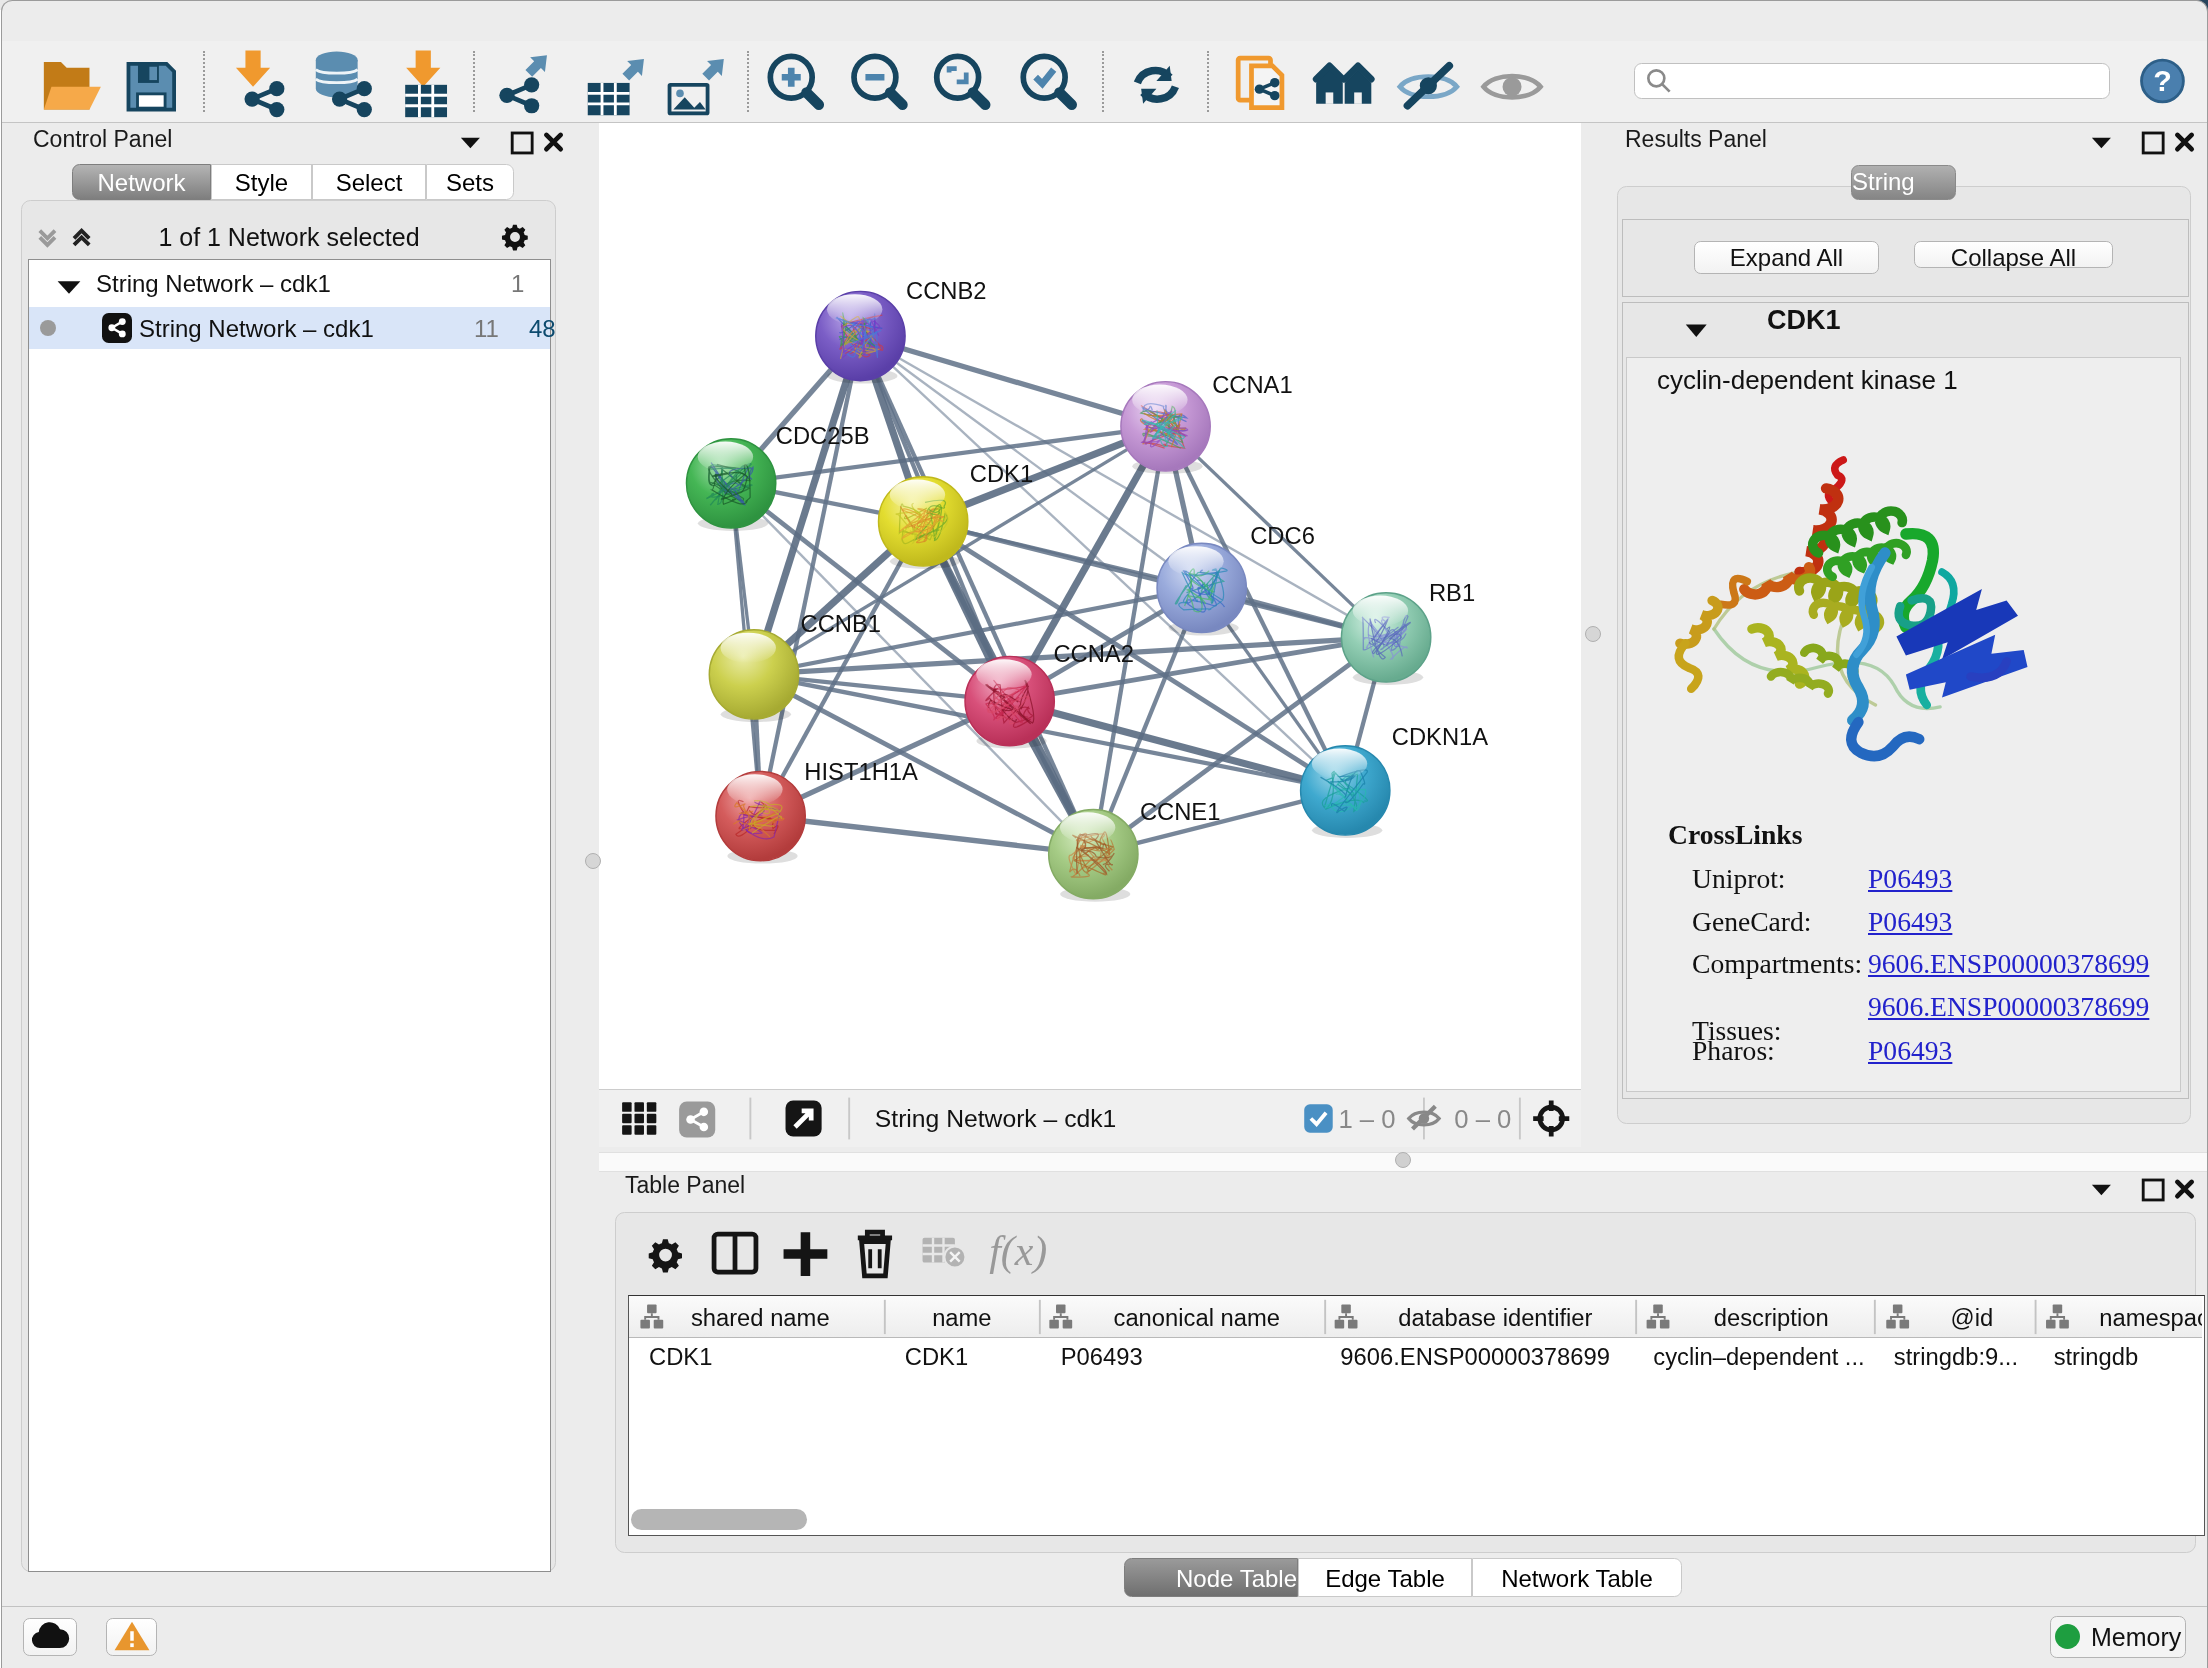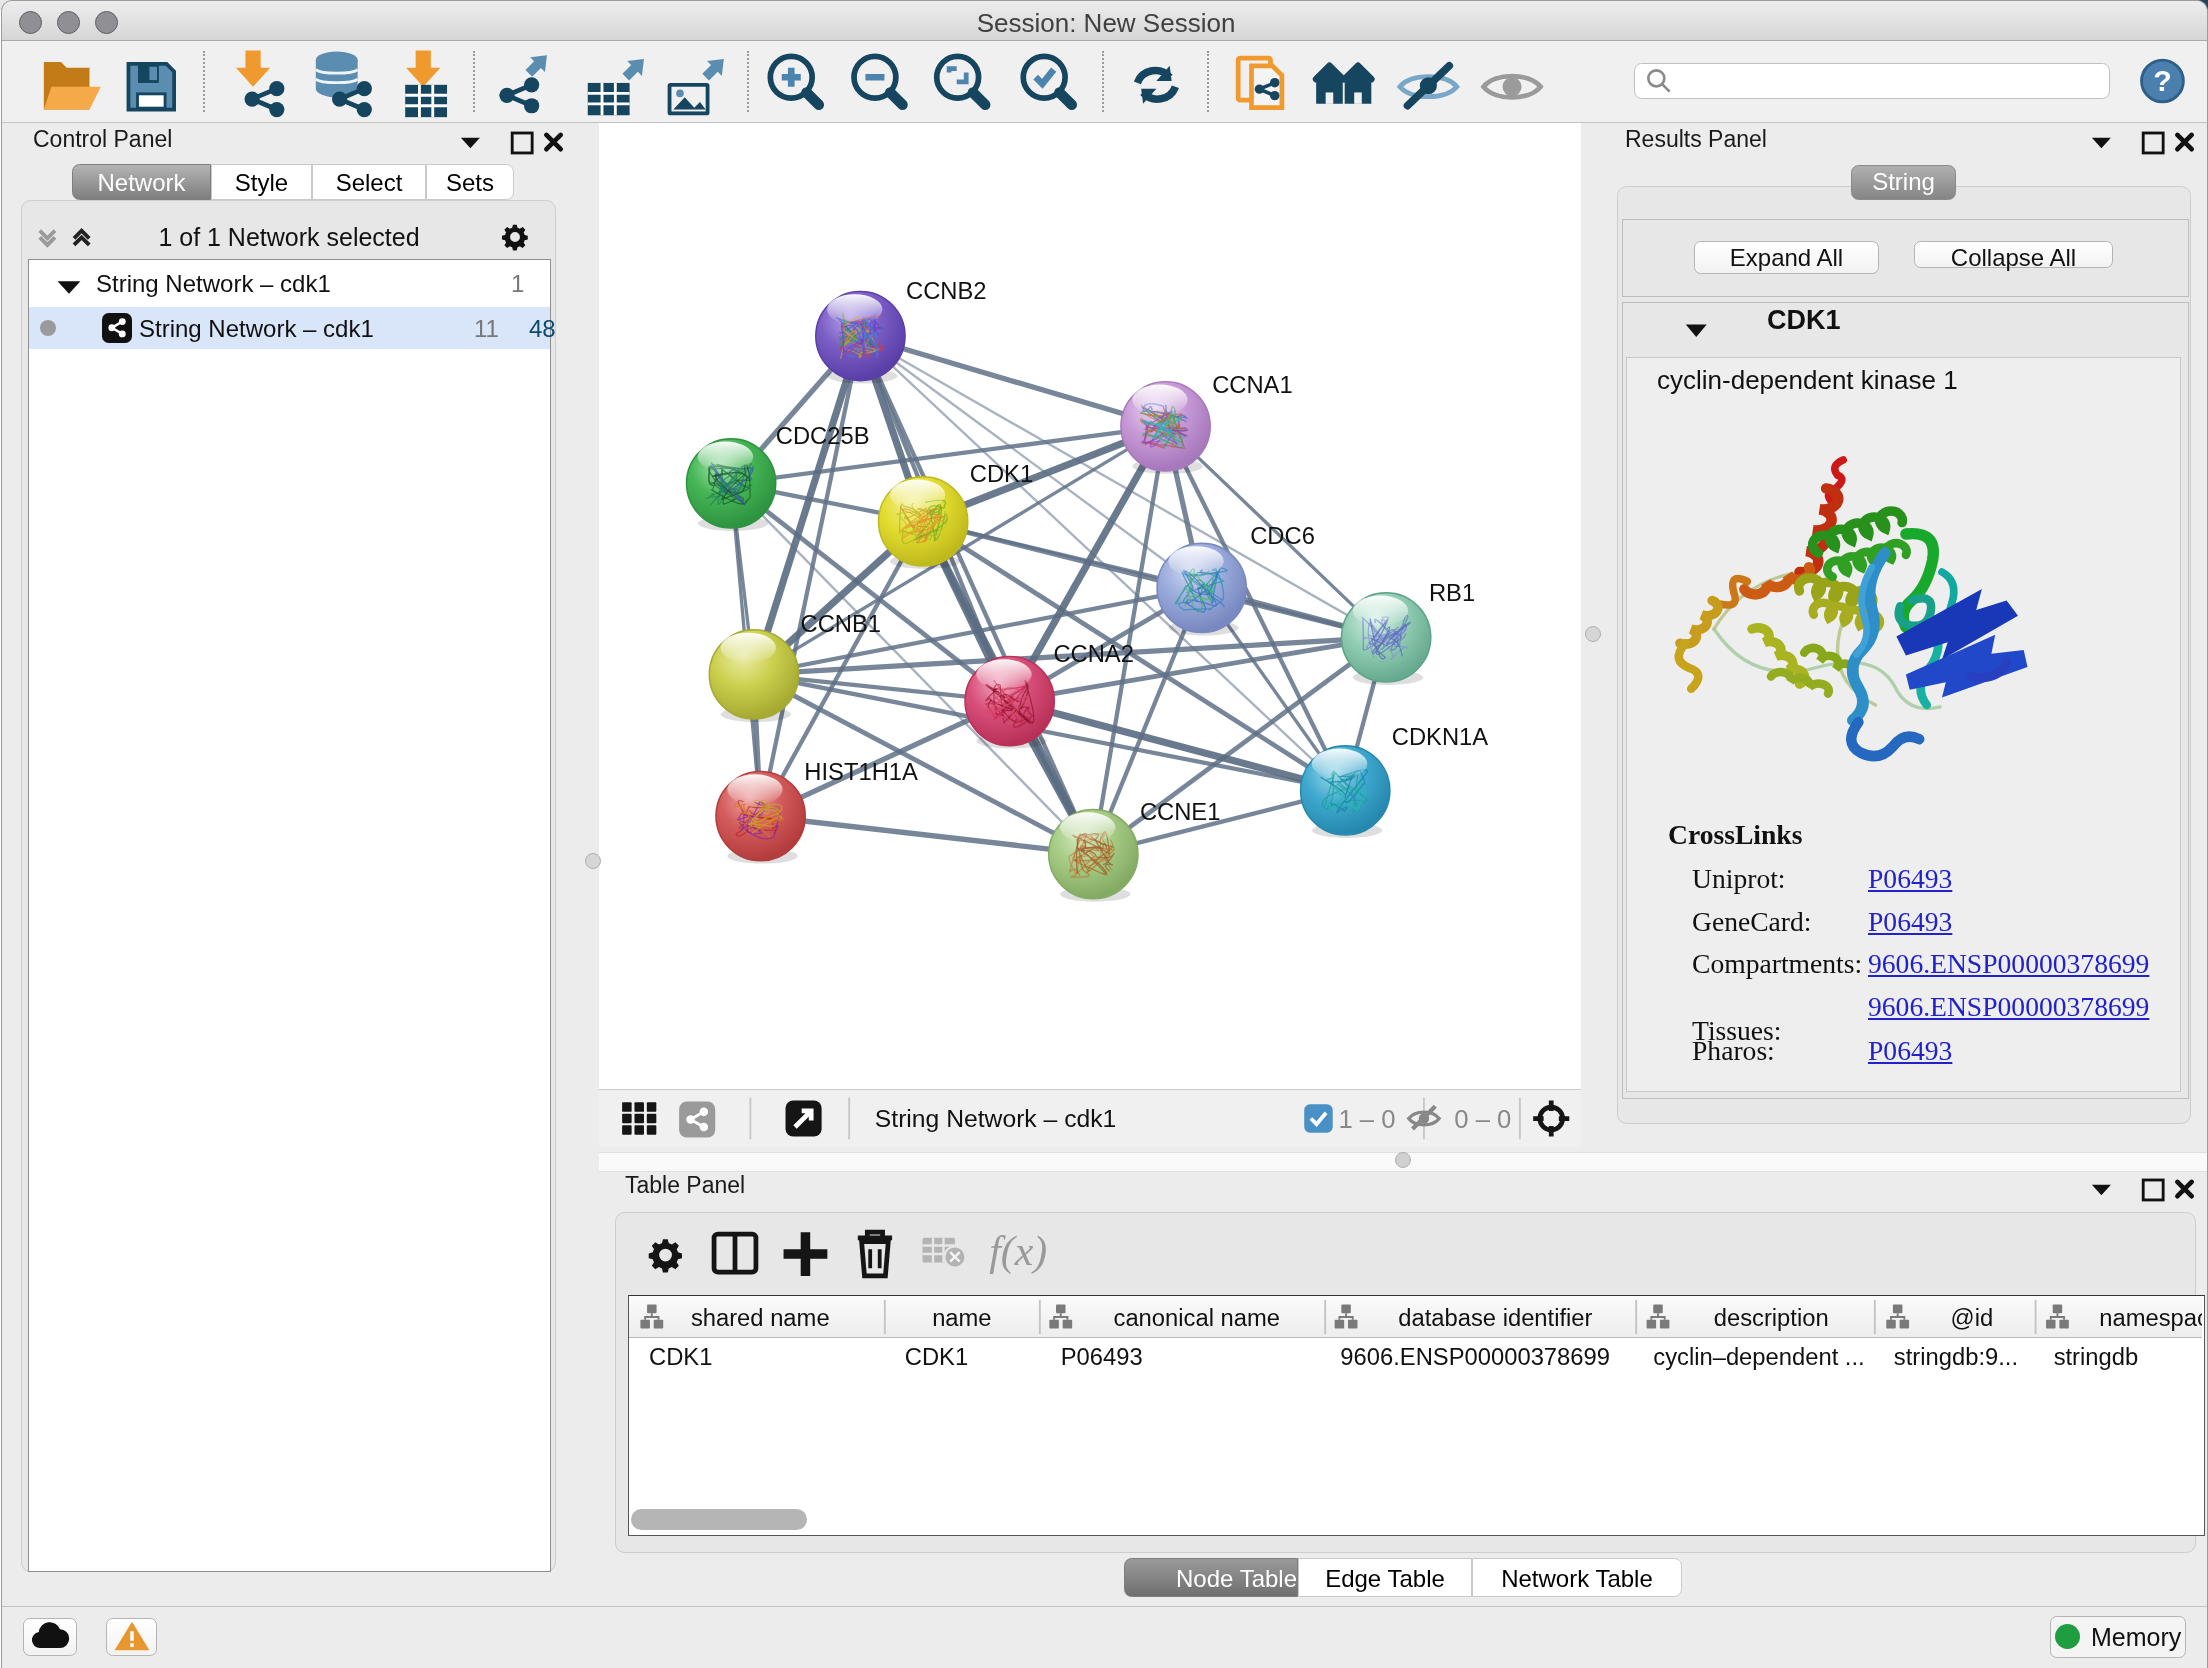--- a/index.html
+++ b/index.html
@@ -22,26 +22,20 @@
   .whitebox{position:absolute;background:#fff;border:1px solid #8e8e8e;box-sizing:border-box;}
   .btn{background:linear-gradient(#ffffff,#f2f2f2);border:1px solid #b4b4b4;border-radius:6.7px;box-sizing:border-box;text-align:center;font-size:24px;color:#111;}
   a.lnk{color:#2222cc;text-decoration:underline;}
   .serif{font-family:"Liberation Serif",serif;}
 </style></head>
 <body>
 <div style="position:absolute;left:2189px;top:0;width:19px;height:12.4px;background:#27445c;"></div>
 <div style="position:absolute;left:0px;top:0;width:9.5px;height:9.5px;background:#e8e8e8;"></div>
 <div id="win">
 
-  <div id="titlebar">
-    <div class="tl" style="left:17px;"></div>
-    <div class="tl" style="left:55px;"></div>
-    <div class="tl" style="left:93px;"></div>
-    <div id="title">Session: New Session</div>
-  </div>
 
   <div id="toolbar">
     <svg width="2208" height="81" viewBox="0 0 2322 85" style="position:absolute;left:0;top:0;">
 
       <g transform="translate(42,56)">
         <path d="M2 -34 L20 -34 L26 -28 L50 -28 L50 16 L2 16 Z" fill="#c27b17"></path>
         <path d="M10 -8 L62 -8 L50 16 L2 16 Z" fill="#f6a949"></path>
       </g>
 
       <g transform="translate(133,56)">
@@ -659,21 +653,21 @@
   <div class="abs" style="left:1393px;top:1151px;width:14.3px;height:14.3px;border-radius:50%;background:#d0d0d0;border:1px solid #b0b0b0;"></div>
 
   <div id="rpanel">
     <div class="ptitle abs" style="left:1623px;top:125px;">Results Panel</div>
     <div class="abs" style="left:2088px;top:129px;"><svg width="114" height="25" viewBox="0 0 120 26">
       <path d="M2 8 L22 8 L12 19 Z" fill="#111"></path>
       <rect x="56" y="3" width="21" height="21" fill="none" stroke="#111" stroke-width="3"></rect>
       <path d="M92 5 L107 20 M107 5 L92 20" stroke="#111" stroke-width="5" stroke-linecap="round"></path>
     </svg></div>
     <div class="subpanel" style="left:1615px;top:185px;width:574px;height:938px;"></div>
-    <div class="abs" style="left:1849px;top:164px;width:105px;height:35px;background:linear-gradient(#b0b0b0,#858585);border:1px solid #8a8a8a;border-radius:7.6px;box-sizing:border-box;text-align:center;line-height:32px;font-size:24px;color:#fff;">String</div>
+    <div class="abs" style="left:1849px;top:164px;width:105px;height:35px;background:linear-gradient(#b0b0b0,#858585);border:1px solid #8a8a8a;border-radius:7.6px;box-sizing:border-box;line-height:32px;font-size:24px;color:#fff;">String</div>
     <div class="abs" style="left:1620px;top:218px;width:565px;height:76px;border:1px solid #bdbdbd;"></div>
     <div class="btn abs" style="left:1692px;top:240px;width:185px;height:33px;line-height:31px;">Expand All</div>
     <div class="btn abs" style="left:1912px;top:240px;width:199px;height:27px;line-height:31px;">Collapse All</div>
     <div class="abs" style="left:1620px;top:301px;width:565px;height:795px;border:1px solid #bdbdbd;"></div>
     <svg class="abs" width="28.5" height="28.5" style="left:1680px;top:315px;" viewBox="0 0 30 30">
         <path d="M4 9 L26 9 L15 22 Z" fill="#111"></path>
       </svg>
     <div class="abs" style="left:1765px;top:304px;font-size:27px;font-weight:bold;color:#111;">CDK1</div>
     <div class="abs" style="left:1624px;top:356px;width:555px;height:735px;background:#eeeeee;border:1px solid #c9c9c9;box-sizing:border-box;"></div>
     <div class="abs" style="left:1655px;top:364px;font-size:26px;color:#111;">cyclin-dependent kinase 1</div>

